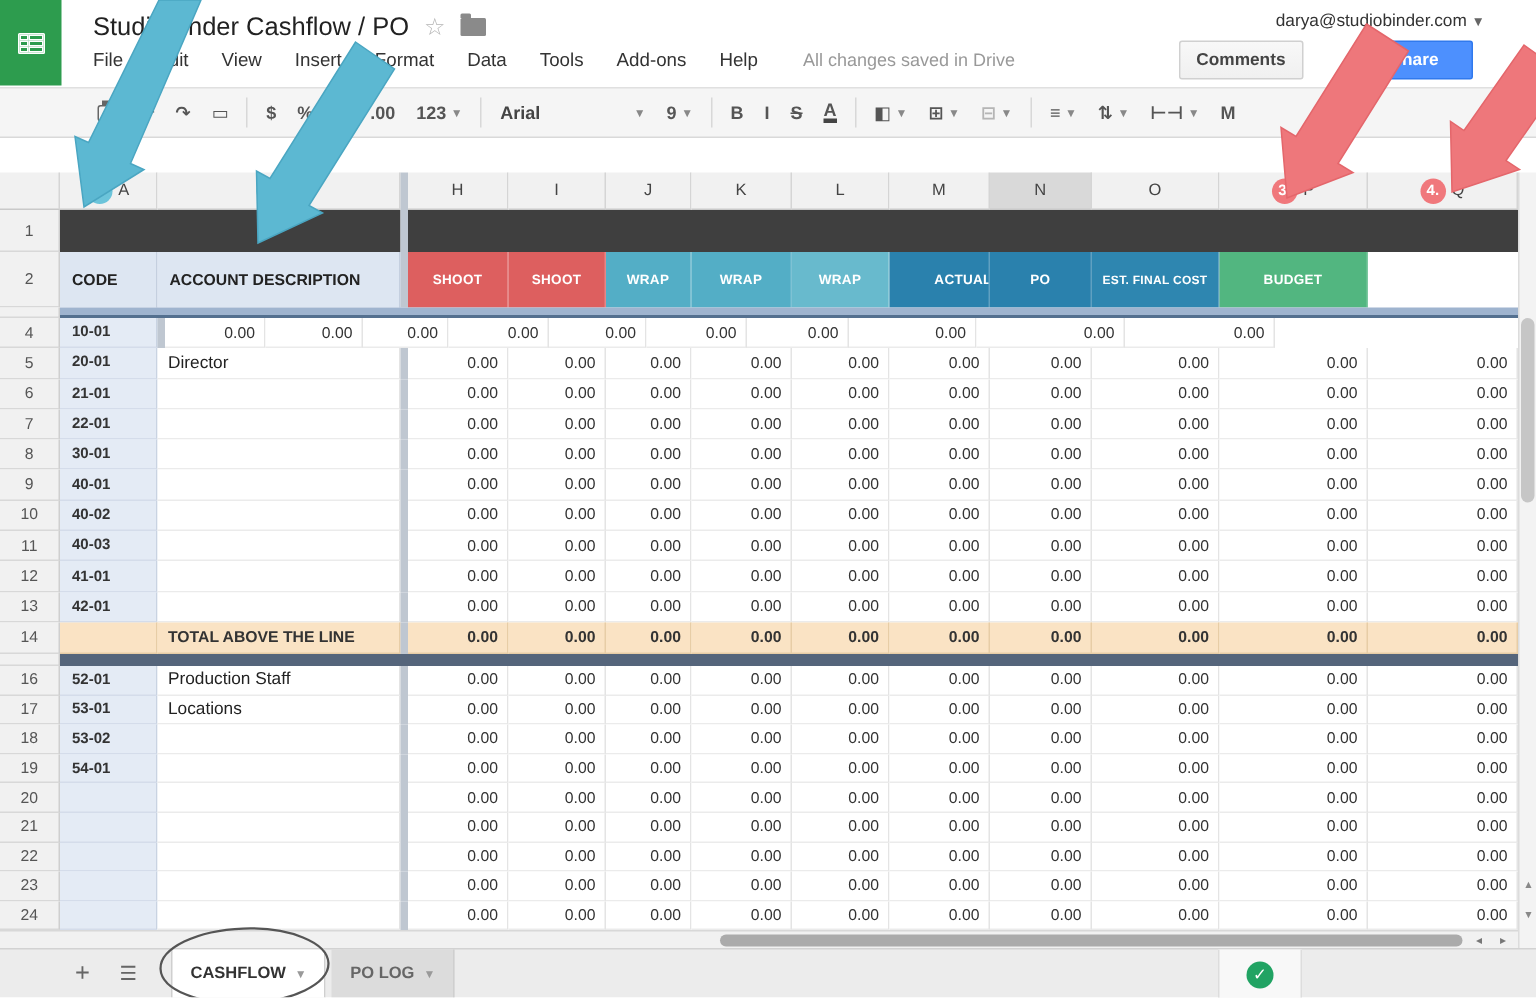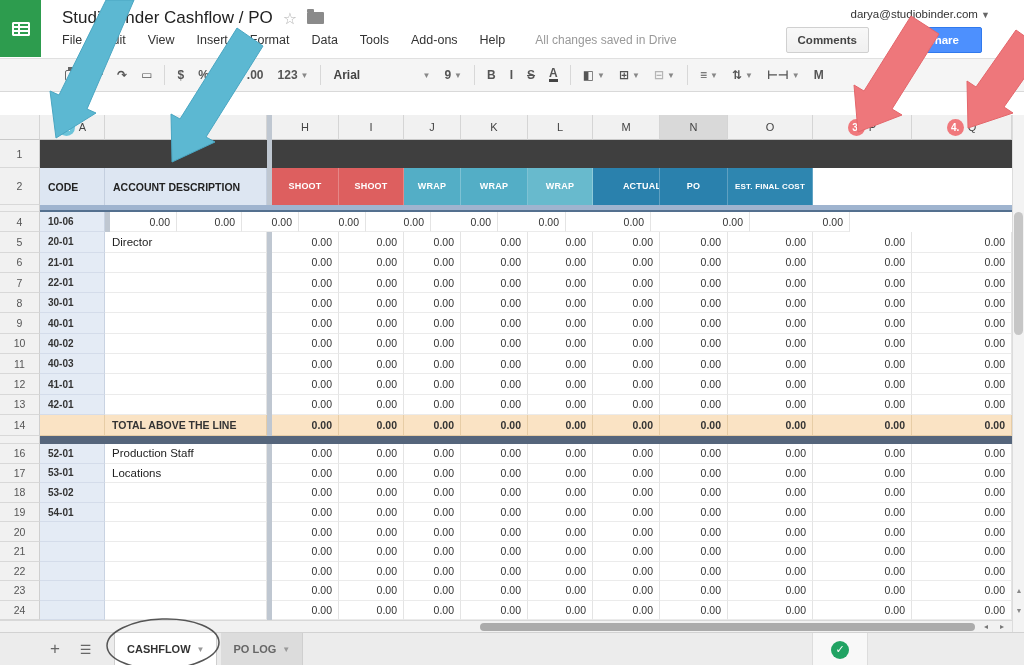--- a/index.html
+++ b/index.html
@@ -287,28 +287,29 @@
         <div class="cell hdr-blue" style="width: 162px;">ACCOUNT DESCRIPTION</div>
         <div class="cell fdiv"></div>
         <div class="cell chip" style="width: 67px; background: rgb(221, 95, 95);">SHOOT</div>
         <div class="cell chip" style="width: 65px; background: rgb(221, 95, 95);">SHOOT</div>
         <div class="cell chip" style="width: 57px; background: rgb(83, 174, 198);">WRAP</div>
         <div class="cell chip" style="width: 67px; background: rgb(83, 174, 198);">WRAP</div>
         <div class="cell chip" style="width: 65px; background: rgb(104, 186, 205);">WRAP</div>
         <div class="cell chip" style="width: 67px; background: rgb(42, 129, 173); padding-left: 32px;">ACTUAL</div>
         <div class="cell chip" style="width: 68px; background: rgb(42, 129, 173);">PO</div>
         <div class="cell chip small" style="width: 85px; background: rgb(46, 134, 176);">EST. FINAL COST</div>
+        <div class="cell chip" style="width: 99px; background: rgb(82, 182, 128);">BUDGET</div>
       </div>
       <div class="row rh7">
         <div class="cell numc"></div>
         <div class="cell band3" style="width: 972px;"></div>
       </div>
       <div class="row rh20">
         <div class="cell numc">4</div>
-        <div class="cell codec" style="width: 65px;">10-06</div>
+        <div class="cell codec" style="width: 65px;">10-01</div>
         <div class="cell fdiv"></div>
         <div class="cell valc" style="width: 67px;">0.00</div>
         <div class="cell valc" style="width: 65px;">0.00</div>
         <div class="cell valc" style="width: 57px;">0.00</div>
         <div class="cell valc" style="width: 67px;">0.00</div>
         <div class="cell valc" style="width: 65px;">0.00</div>
         <div class="cell valc" style="width: 67px;">0.00</div>
         <div class="cell valc" style="width: 68px;">0.00</div>
         <div class="cell valc" style="width: 85px;">0.00</div>
         <div class="cell valc" style="width: 99px;">0.00</div>

